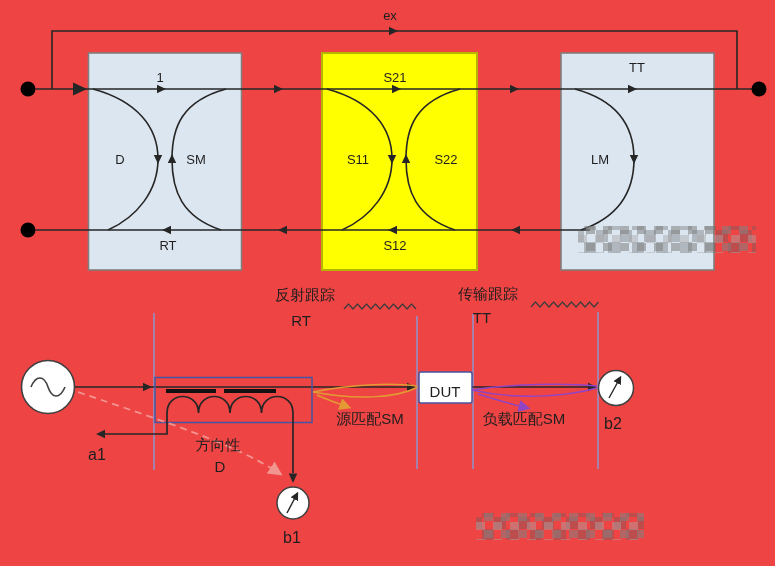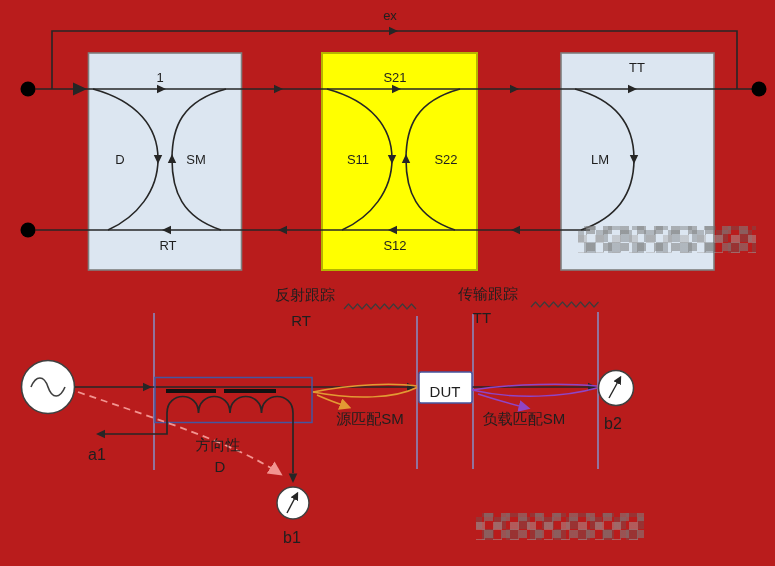--- a/index.html
+++ b/index.html
@@ -1,16 +1,16 @@
 <!DOCTYPE html>
 <html><head>
 <meta charset="utf-8">
 <style>
   html,body{margin:0;padding:0;background:#ffffff;}
-  .stage{position:relative;width:775px;height:566px;background:#b91c1c;overflow:hidden;
+  .stage{position:relative;width:775px;height:566px;background:#ef4444;overflow:hidden;
          font-family:"Liberation Sans","DejaVu Sans",sans-serif;}
   svg{position:absolute;left:0;top:0;}
   svg text{font-family:"Liberation Sans","DejaVu Sans",sans-serif;fill:#1f1f1f;}
   .lbl13{font-size:13px;}
   .lbl15{font-size:15px;}
   .lbl16{font-size:16px;}
   .wm{position:absolute;
       background-image:
         repeating-conic-gradient(rgba(128,128,128,.55) 0% 25%, rgba(235,235,235,0) 25% 50%,
                                  rgba(168,168,168,.45) 50% 75%, rgba(245,245,245,0) 75% 100%),

